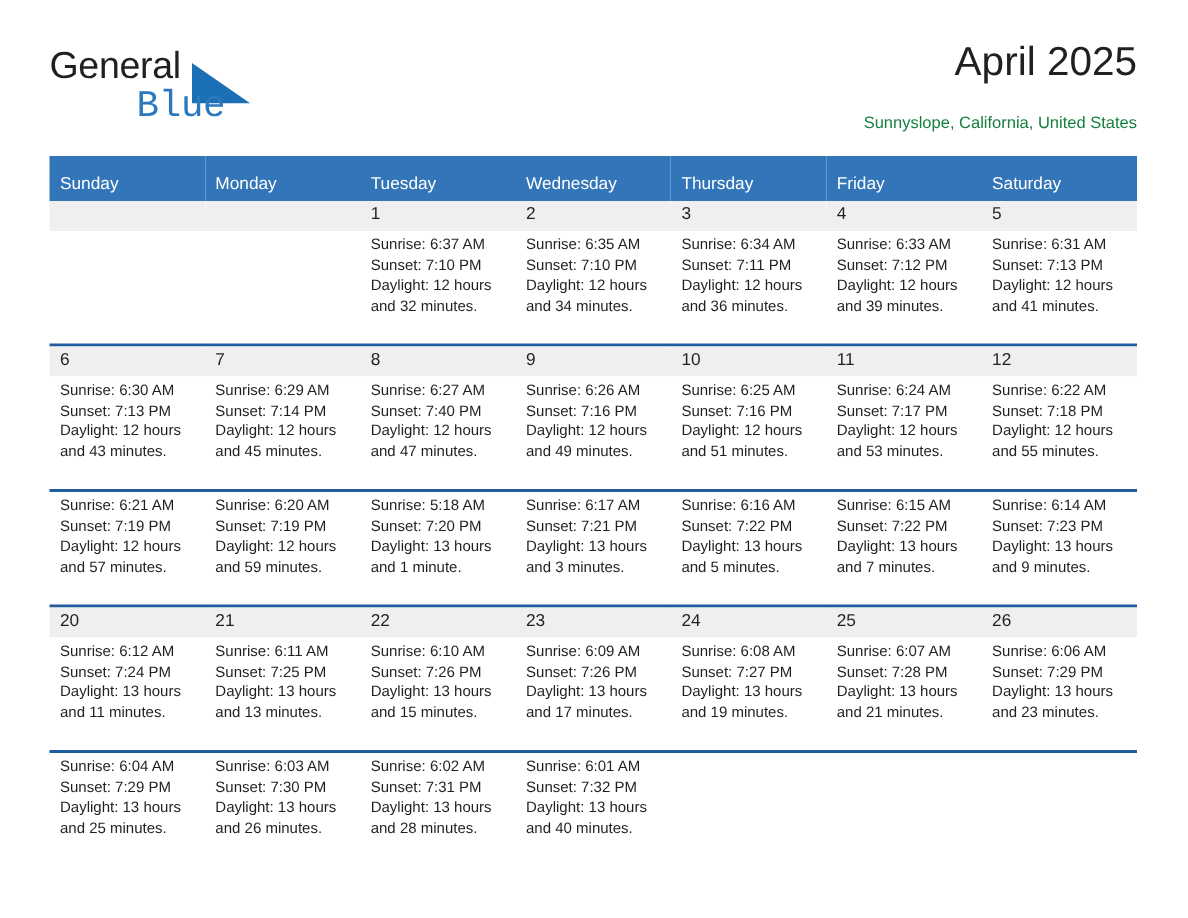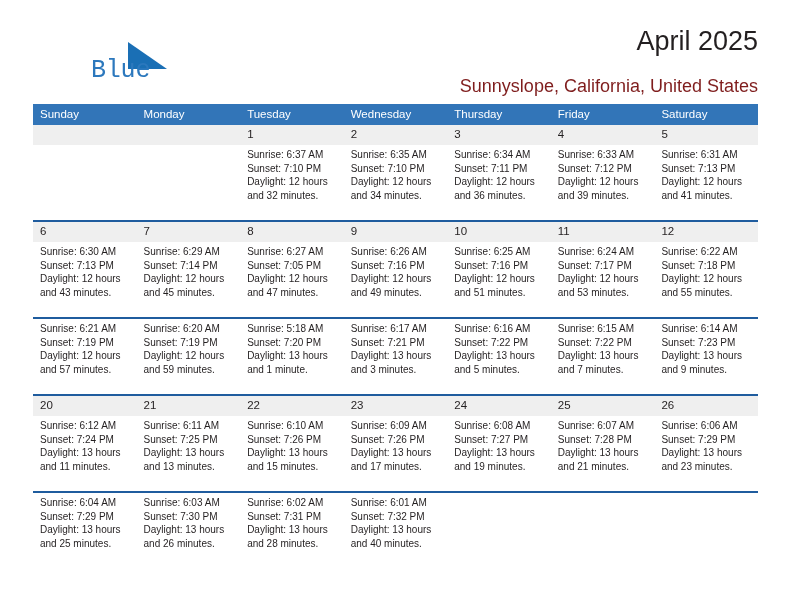--- a/index.html
+++ b/index.html
@@ -69,22 +69,22 @@
     font-size: 27px;
     color: #231f20;
     text-align: right;
     white-space: nowrap;
     margin-left: 44px;
   }
   .subtitle {
     position: absolute;
     right: 34px;
     top: 50px;
-    font-size: 18px;
-    color: #7f1d1d;
+    font-size: 11px;
+    color: #15803d;
     text-align: left;
     white-space: nowrap;
   }
 
   
   .cal {
     position: absolute;
     left: 33px;
     top: 104px;
     width: 725px;
@@ -92,21 +92,21 @@
     table-layout: fixed;
   }
   .cal col { width: 103.57px; }
 
   .cal thead th {
     background: #3275b8;
     color: #ffffff;
     font-weight: normal;
     font-size: 11.5px;
     text-align: left;
-    padding: 4px 0 4px 7px;
+    padding: 13px 0 4px 7px;
     height: 13px;
     line-height: 13px;
   }
 
   .week-sep td {
     padding: 0;
     height: 2px;
     line-height: 0;
     font-size: 0;
     background: #1f5c9e;
@@ -135,20 +135,21 @@
   .info-row td .line { white-space: nowrap; }
 </style>
 </head>
 <body>
 
 <div class="page">
 
   <div class="top">
 
     <div class="brand">
+      <span class="brand-general">General</span>
       <span class="brand-flag">
         <svg width="39" height="27" viewBox="0 0 39 27" xmlns="http://www.w3.org/2000/svg">
           <polygon points="0,0 39,27 0,27" fill="#1a6fb5"></polygon>
         </svg>
       </span>
       <span class="brand-blue">Blue</span>
     </div>
 
     <div class="title">April 2025</div>
     <div class="subtitle">Sunnyslope, California, United States</div>
@@ -252,21 +253,21 @@
           <div class="line">and 43 minutes.</div>
         </td>
         <td>
           <div class="line">Sunrise: 6:29 AM</div>
           <div class="line">Sunset: 7:14 PM</div>
           <div class="line">Daylight: 12 hours</div>
           <div class="line">and 45 minutes.</div>
         </td>
         <td>
           <div class="line">Sunrise: 6:27 AM</div>
-          <div class="line">Sunset: 7:05 PM</div>
+          <div class="line">Sunset: 7:40 PM</div>
           <div class="line">Daylight: 12 hours</div>
           <div class="line">and 47 minutes.</div>
         </td>
         <td>
           <div class="line">Sunrise: 6:26 AM</div>
           <div class="line">Sunset: 7:16 PM</div>
           <div class="line">Daylight: 12 hours</div>
           <div class="line">and 49 minutes.</div>
         </td>
         <td>

